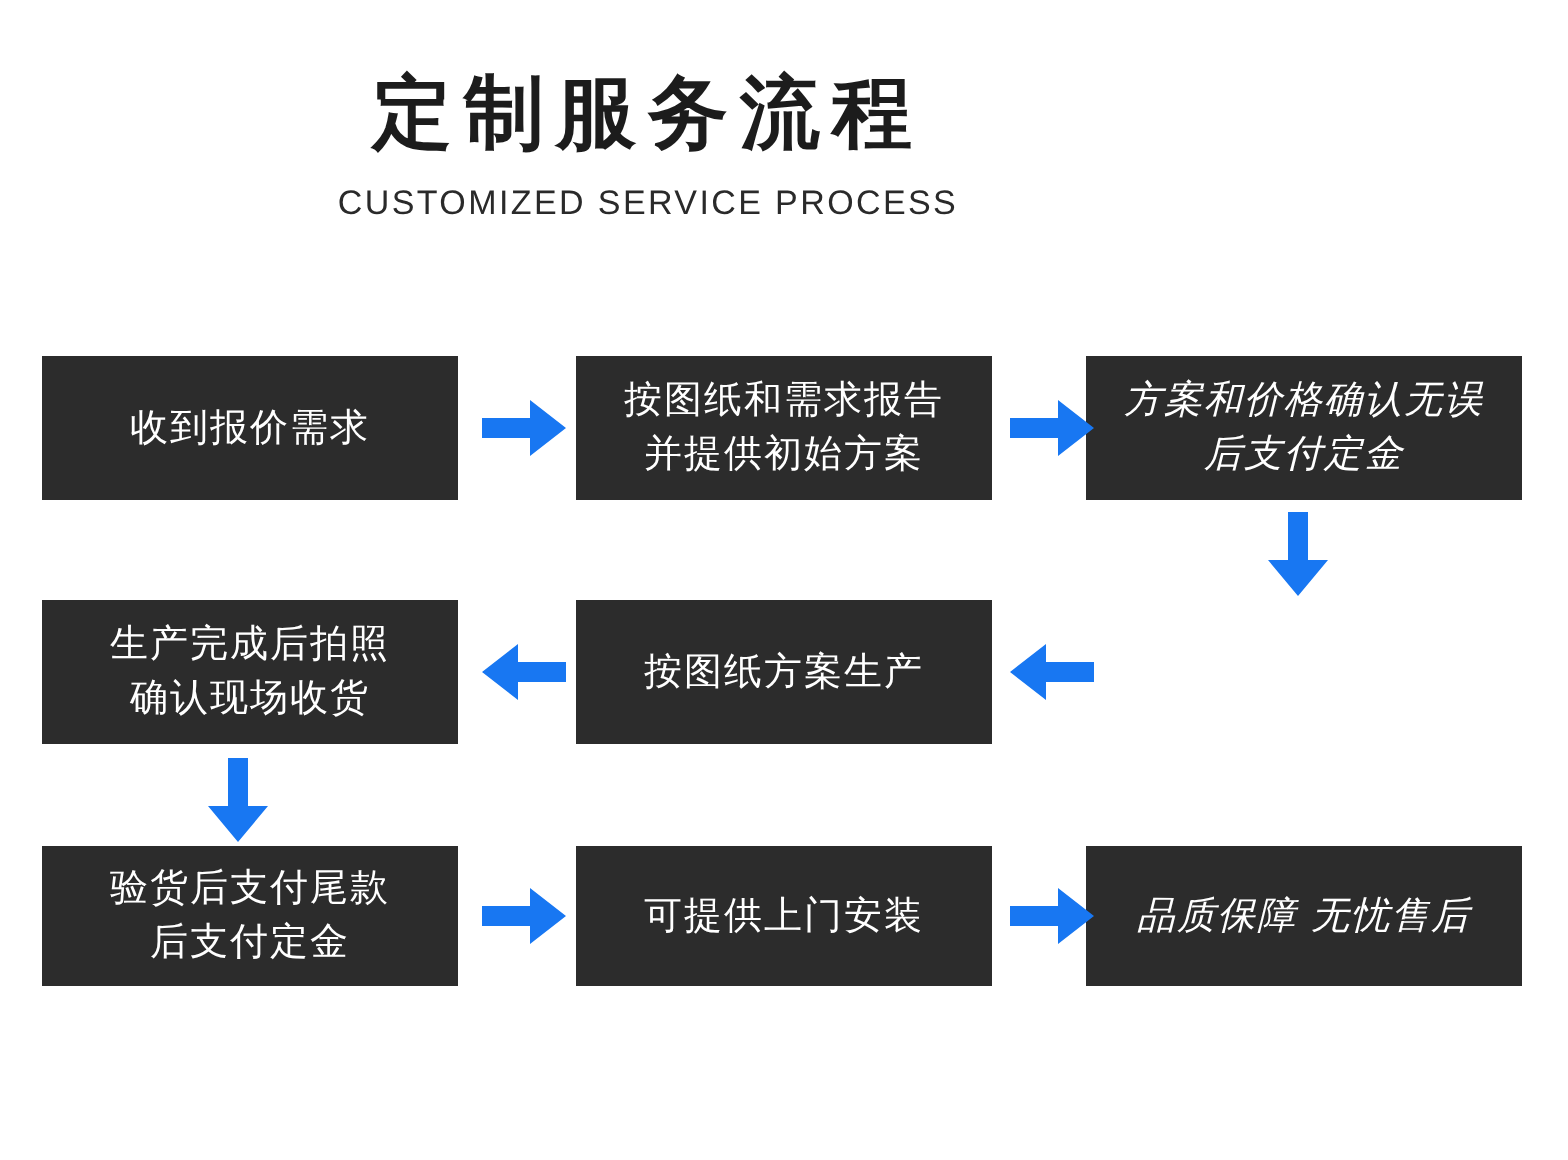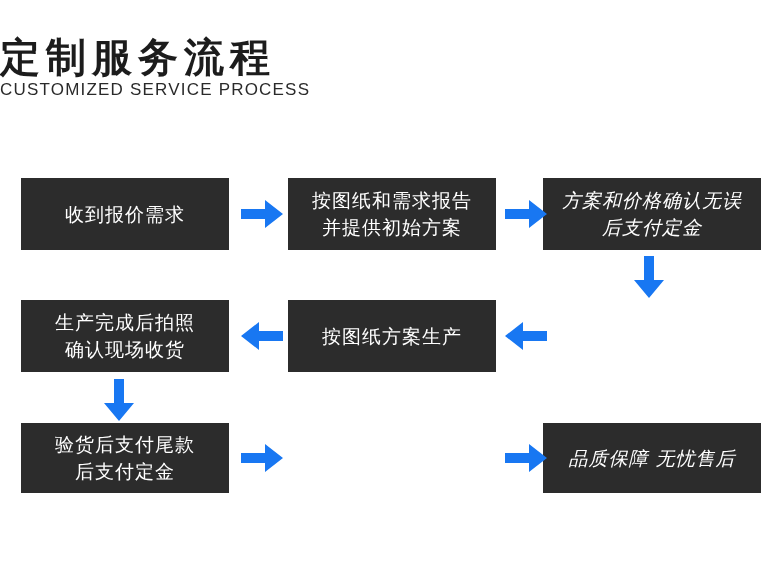--- a/index.html
+++ b/index.html
@@ -20,30 +20,32 @@
     width: 784px;
     height: 580px;
   }
 
   
   .header {
     position: absolute;
     left: 0;
     top: 34px;
     width: 648px;
+    text-align: center;
   }
   .title-cn {
     font-size: 40px;
     font-weight: 700;
     color: #1c1c1c;
     letter-spacing: 6px;
     line-height: 1.15;
     font-family: "DejaVu Sans", "Liberation Sans", sans-serif;
   }
   .title-en {
+    margin-top: 12px;
     font-size: 17px;
     font-weight: 400;
     color: #2a2a2a;
     letter-spacing: 1.2px;
     font-family: "Liberation Sans", sans-serif;
   }
 
   
   .watermark {
     position: absolute;
@@ -186,20 +188,23 @@
     <span class="box-text">验货后支付尾款
 后支付定金</span>
   </div>
 
   <div class="arrow arr-r3a">
     <svg width="42" height="28" viewBox="0 0 42 28" aria-hidden="true">
       <path d="M0 9 H24 V0 L42 14 L24 28 V19 H0 Z" fill="#1877F2"></path>
     </svg>
   </div>
 
+  <div class="box col-b row-3">
+    <span class="box-text">可提供上门安装</span>
+  </div>
 
   <div class="arrow arr-r3b">
     <svg width="42" height="28" viewBox="0 0 42 28" aria-hidden="true">
       <path d="M0 9 H24 V0 L42 14 L24 28 V19 H0 Z" fill="#1877F2"></path>
     </svg>
   </div>
 
   <div class="box col-c row-3">
     <span class="box-text">品质保障  无忧售后</span>
   </div>

